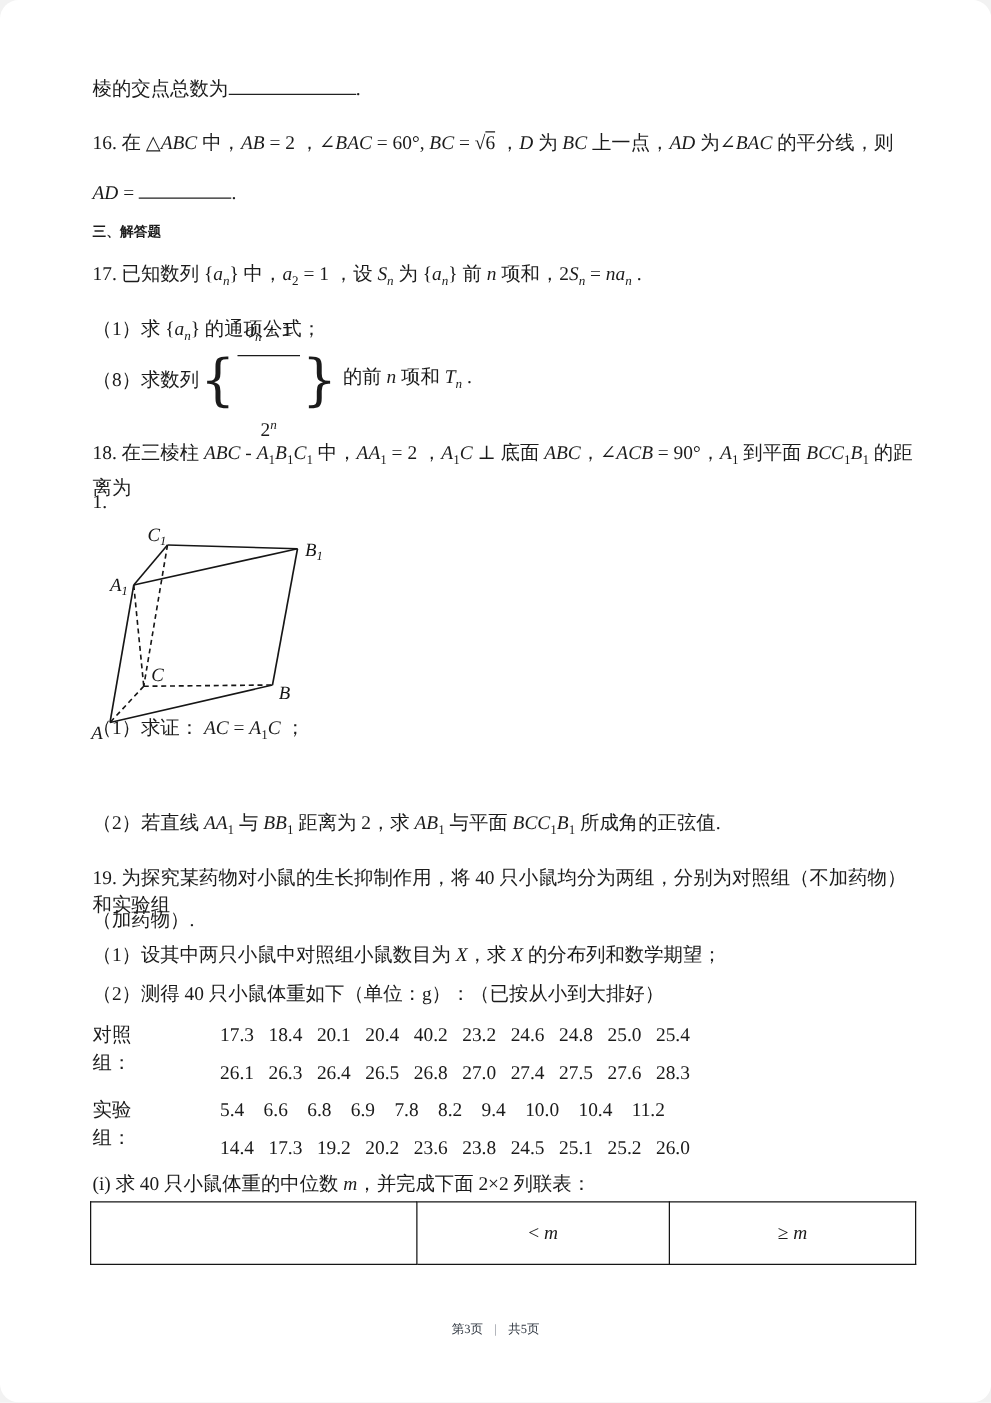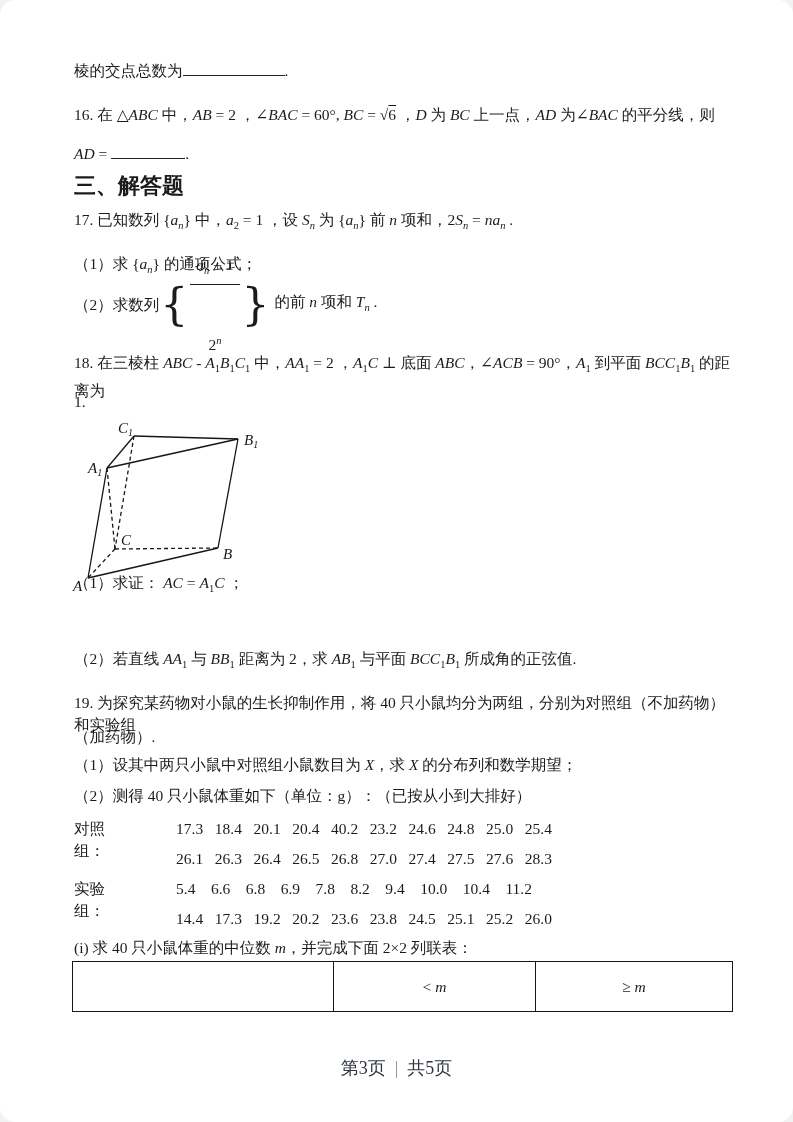--- a/index.html
+++ b/index.html
@@ -8,52 +8,52 @@
     background:#ffffff; overflow:hidden;
     font-family:"Liberation Serif","DejaVu Serif",serif;
     font-size:15.5px; color:#1b1b1b;border-radius:15px;
   }
   .line { position:absolute; left:74px; line-height:22px; white-space:pre-wrap; width:660px; }
   i { }
   sub, sup { font-size:10.5px; }
   .sqrt .ol { text-decoration:overline; }
   .blank { display:inline-block; border-bottom:1.2px solid #222; height:15px; vertical-align:baseline; }
   .w102 { width:102px; } .w74 { width:74px; }
-  .sec-title { font-family:"Liberation Sans","DejaVu Sans",sans-serif; font-weight:700; font-size:22px; }
+  .sec-title { font-family:"Liberation Sans","DejaVu Sans",sans-serif; font-weight:700; font-size:11px; }
   .frac-line { display:flex; align-items:center; width:660px; }
   .brace { font-size:44px; line-height:0.9; font-weight:400; font-family:"DejaVu Serif",serif; transform:scaleY(1.02); padding:0 1px; }
   .frac { display:inline-block; text-align:center; margin:0 1px; }
   .frac .num { display:block; border-bottom:1.2px solid #1b1b1b; padding:0 6px 2px; }
   .frac .den { display:block; padding-top:1px; }
   .drow { display:flex;gap:46px; }
   .dlabel { width:56px; flex:none; }
   .dnums { white-space:pre; }
   .ct { position:absolute; left:72px; top:961px; border-collapse:collapse; table-layout:fixed; }
   .ct td { border:1.6px solid #161616; height:47px; text-align:center; vertical-align:middle; }
   .ct .c0 { width:258px; } .ct .c1 { width:199px; } .ct .c2 { width:194px; }
-  .footer { position:absolute; top:1056px; left:0; width:100%; text-align:center; font-size:18px; color:#2f3640; }
+  .footer { position:absolute; top:1056px; left:0; width:100%; text-align:center; font-size:10px; color:#2f3640; }
   .footer .sep { color:#8a8f98; margin:0 9px; }
   svg text { font-family:"Liberation Serif","DejaVu Serif",serif; font-style:italic; font-size:15px; fill:#161616; }
 </style>
 </head>
 <body>
 
 <div class="page">
 
   <div class="line" style="top:60px"><span>棱的交点总数为</span><span class="blank w102"></span><span>.</span></div>
 
   <div class="line" style="top:104px"><span>16.</span> <span>在 <i>△ABC</i> 中，<i>AB</i> = 2 ，∠<i>BAC</i> = 60°, <i>BC</i> = <span class="sqrt">√<span class="ol">6</span></span> ，<i>D</i> 为 <i>BC</i> 上一点，<i>AD</i> 为∠<i>BAC</i> 的平分线，则</span></div>
   <div class="line" style="top:143px"><span><i>AD</i> =</span> <span class="blank w74"></span><span>.</span></div>
 
   <div class="line sec-title" style="top:175px">三、解答题</div>
 
   <div class="line" style="top:209px"><span>17.</span> <span>已知数列 {<i>a<sub>n</sub></i>} 中，<i>a</i><sub>2</sub> = 1 ，设 <i>S<sub>n</sub></i> 为 {<i>a<sub>n</sub></i>} 前 <i>n</i> 项和，2<i>S<sub>n</sub></i> = <i>na<sub>n</sub></i> .</span></div>
   <div class="line" style="top:253px">（1）求 {<i>a<sub>n</sub></i>} 的通项公式；</div>
   <div class="line frac-line" style="top:280px; height:50px">
-    <span>（2）求数列</span>
+    <span>（8）求数列</span>
     <span class="brace">{</span>
     <span class="frac">
       <span class="num"><i>a<sub>n</sub></i> + 1</span>
       <span class="den">2<sup><i>n</i></sup></span>
     </span>
     <span class="brace">}</span>
     <span> 的前 <i>n</i> 项和 <i>T<sub>n</sub></i> .</span>
   </div>
 
   <div class="line" style="top:352px"><span>18.</span> <span>在三棱柱 <i>ABC</i> - <i>A</i><sub>1</sub><i>B</i><sub>1</sub><i>C</i><sub>1</sub> 中，<i>AA</i><sub>1</sub> = 2 ，<i>A</i><sub>1</sub><i>C</i> ⊥ 底面 <i>ABC</i>，∠<i>ACB</i> = 90°，<i>A</i><sub>1</sub> 到平面 <i>BCC</i><sub>1</sub><i>B</i><sub>1</sub> 的距离为</span></div>

